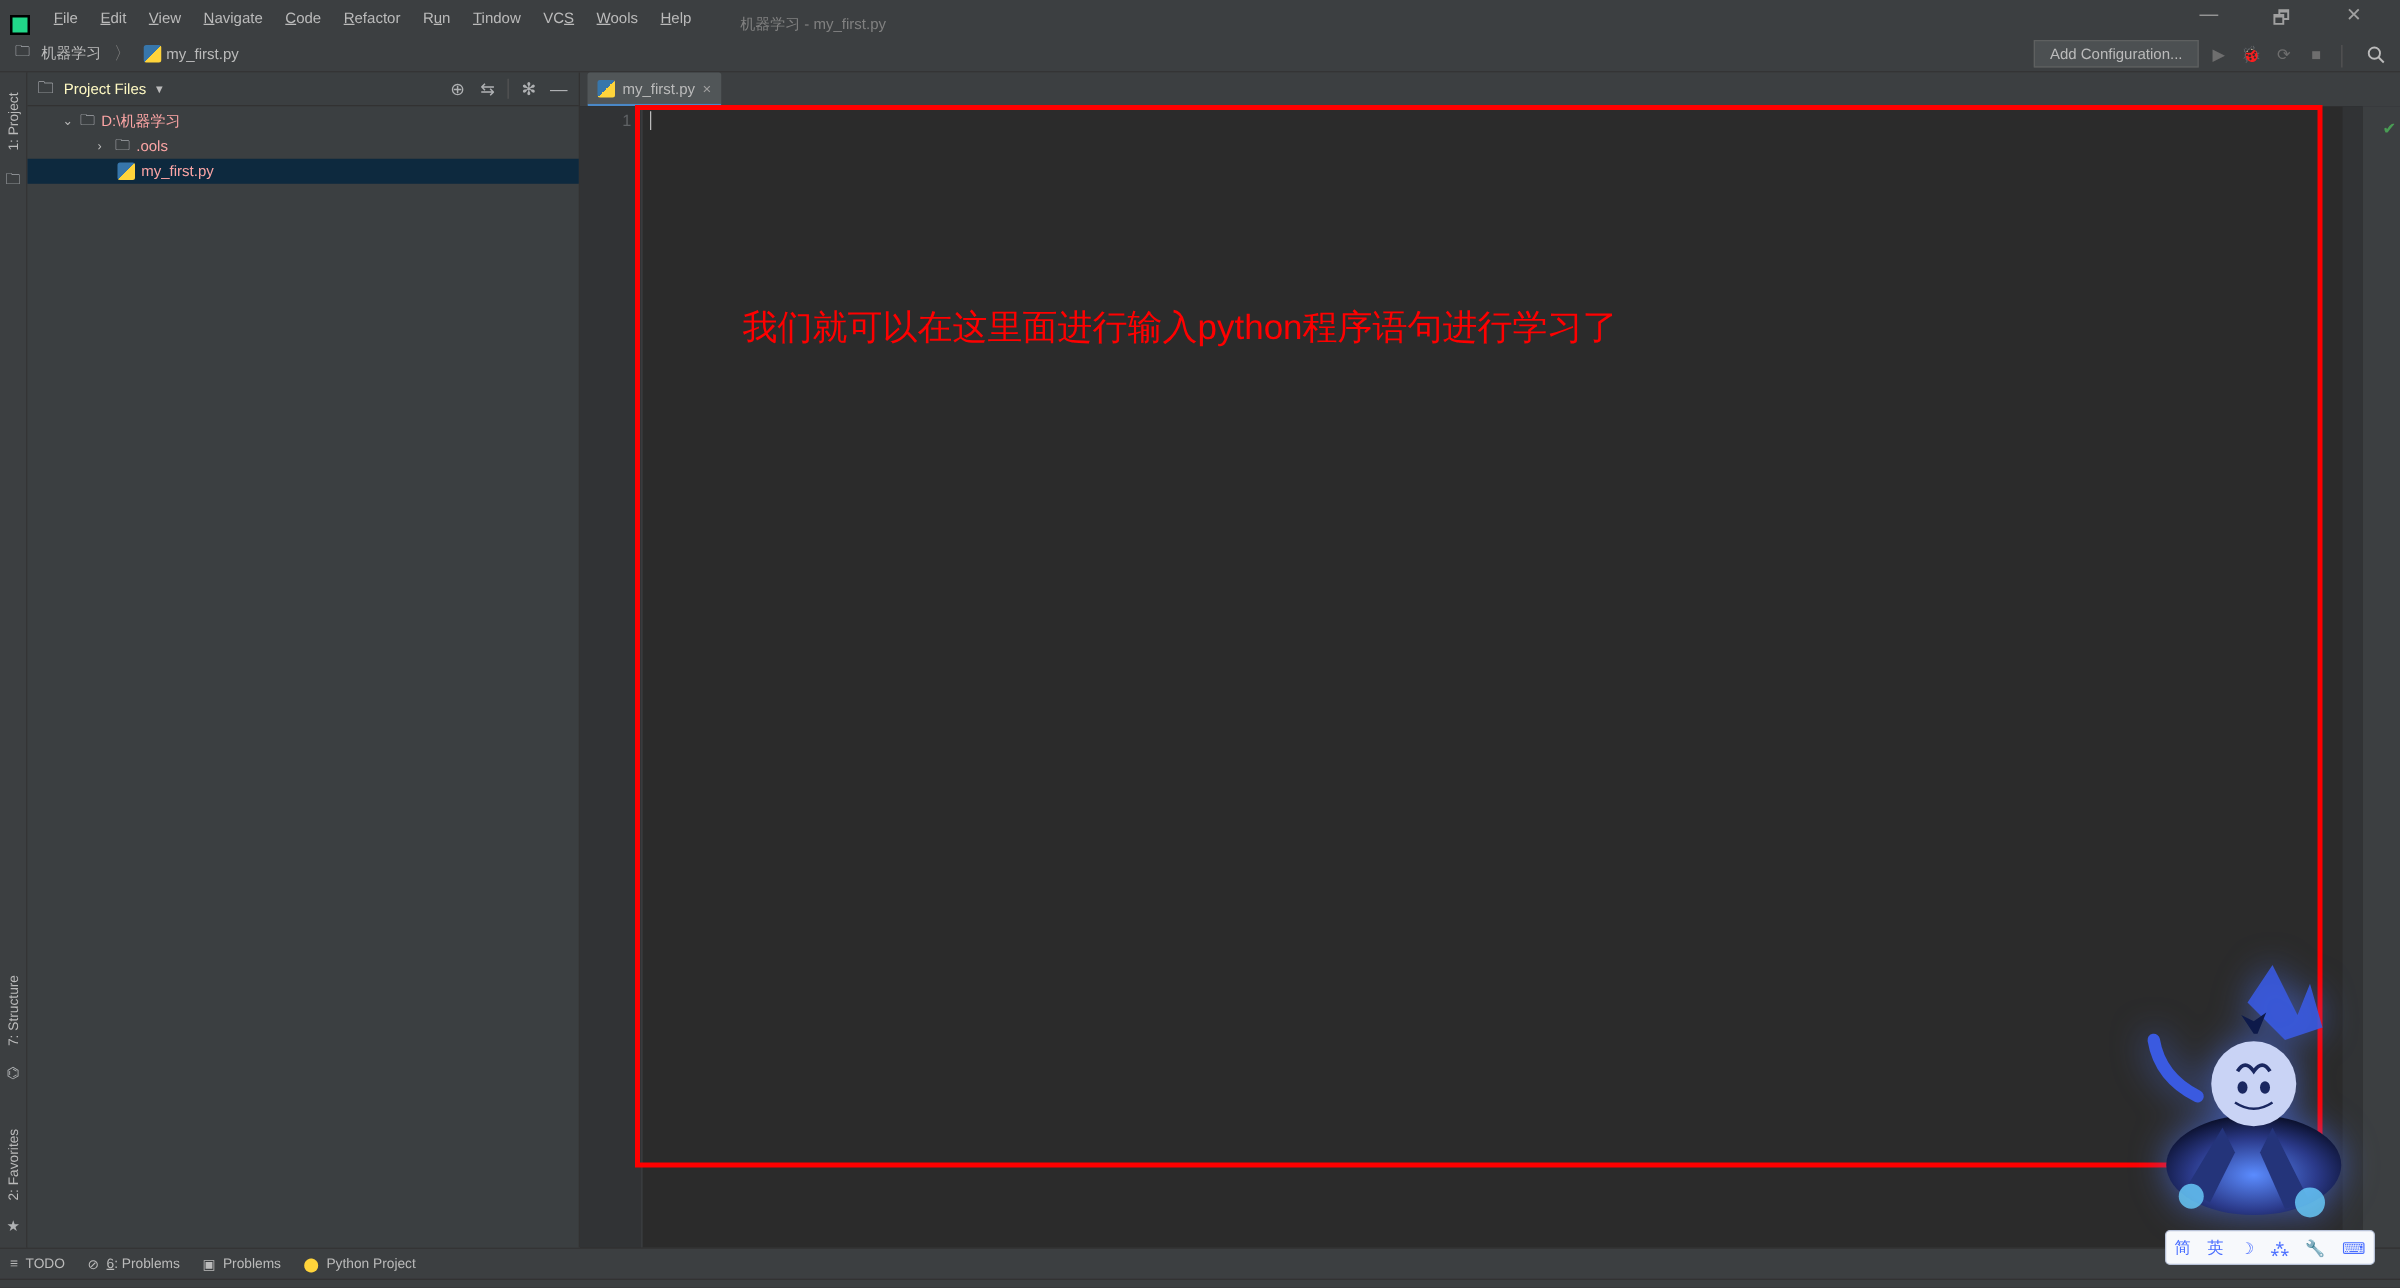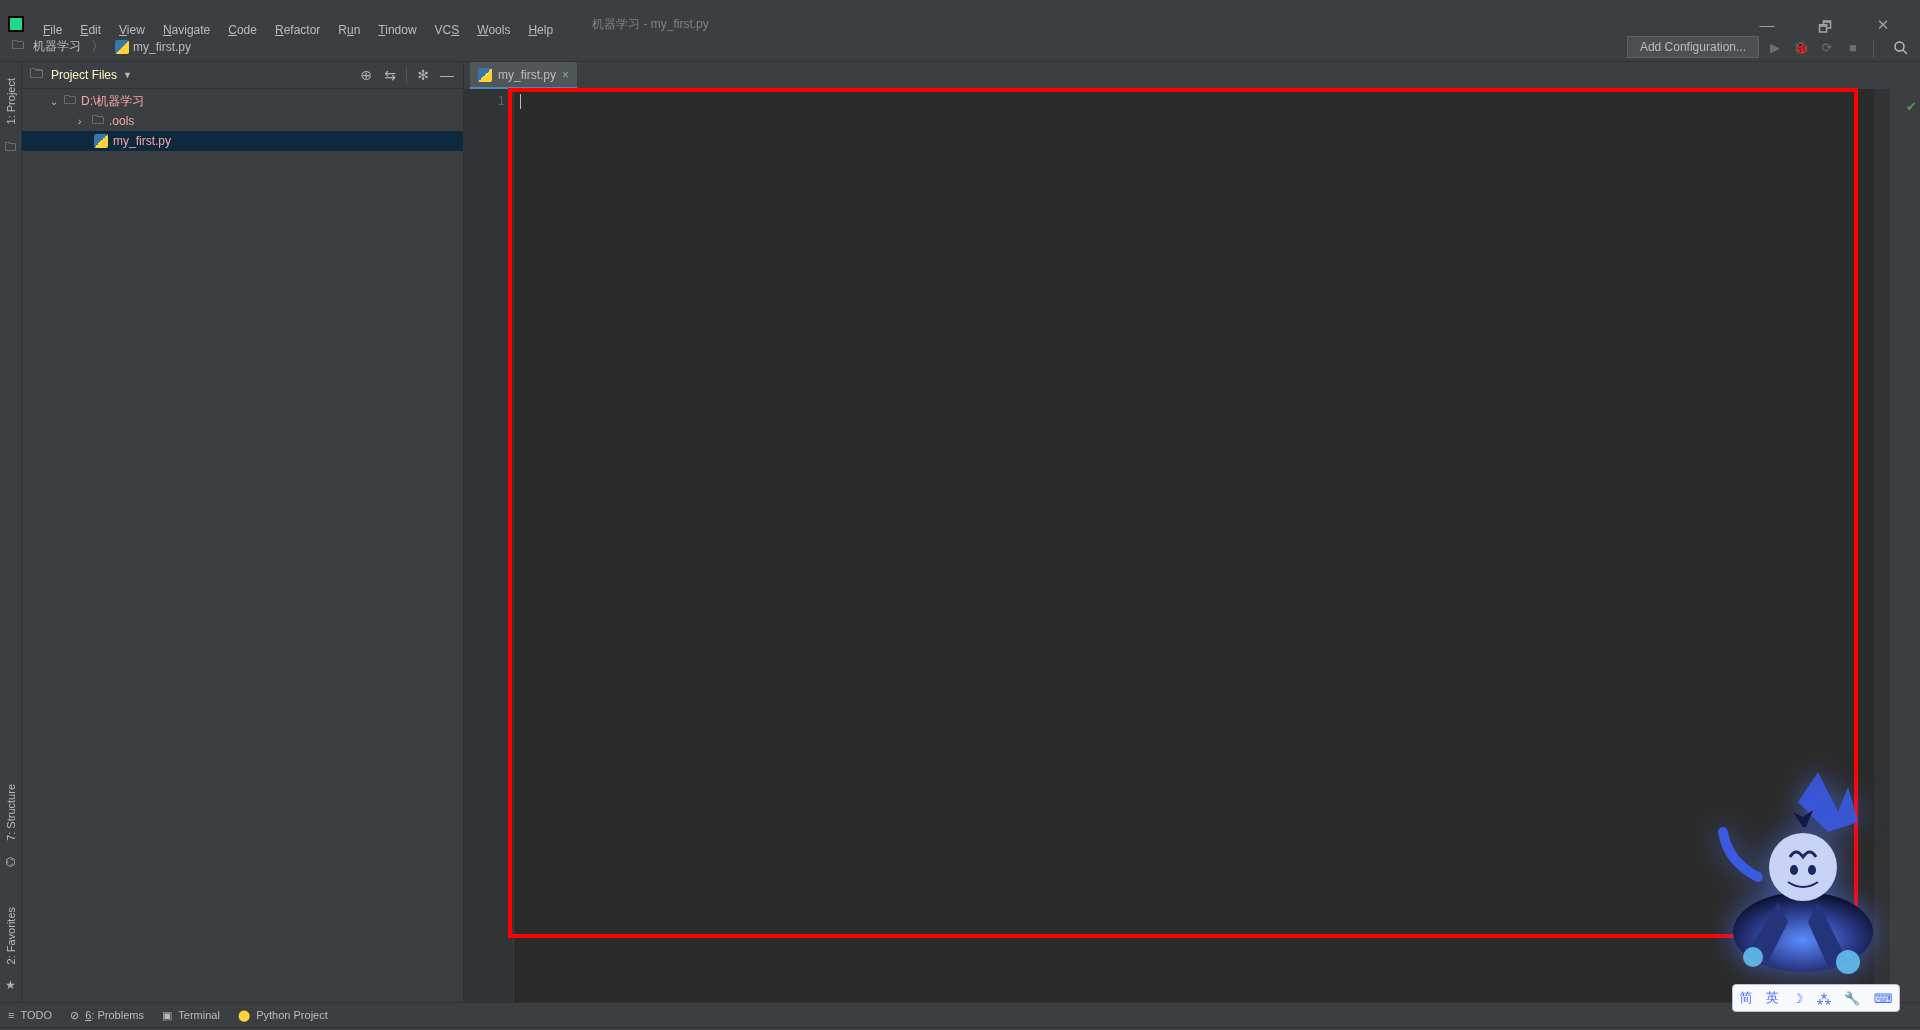--- a/index.html
+++ b/index.html
@@ -1,19 +1,19 @@
 <!DOCTYPE html>
 <html><head>
 <meta charset="utf-8">
 <style>
 * { margin: 0; padding: 0; box-sizing: border-box; font-family: "Segoe UI", Arial, sans-serif; }
 body { width: 1920px; height: 1030px; background: #3c3f41; color: #bbbbbb; font-size: 12px; overflow: hidden; position: relative; }
 
 
-.menubar { height: 28px; background: #3c3f41; display: flex; align-items: flex-start; padding: 16px 4px; }
+.menubar { height: 28px; background: #3c3f41; display: flex; align-items: flex-end; padding: 0 4px; }
 .app-icon { width: 16px; height: 16px; background: #21d789; border: 2px solid #000; margin: 0 10px 0 4px; }
 .menubar-item { padding: 0 9px; color: #bbbbbb; cursor: pointer; height: 28px; display: flex; align-items: center; }
 .menubar-item .ul { text-decoration: underline; }
 .title-label { color: #808080; margin-left: 30px; }
 .window-controls { margin-left: auto; display: flex; gap: 28px; padding-right: 18px; }
 .window-ctrl-btn { color: #a0a0a0; font-size: 15px; cursor: pointer; width: 30px; text-align: center; }
 
 
 .navbar { height: 30px; background: #3c3f41; border-bottom: 1px solid #323232; display: flex; align-items: center; padding: 0 8px; }
 .breadcrumb { display: flex; align-items: center; gap: 4px; }
@@ -220,20 +220,21 @@
       </div>
     </div>
     <div class="editor-content">
       <div class="line-gutter">
         <div>1</div>
       </div>
       <div class="code-area">
         <span class="cursor"></span>
         
         <div class="annot-box" style="left:-6px; top:-1px; width:1350px; height:850px;"></div>
+        <div class="annot-text" style="left:80px; top:158px;">我们就可以在这里面进行输入python程序语句进行学习了</div>
       </div>
       <div class="right-marker-col">
       </div>
       <div class="editor-right-edge">
         <div class="checkmark">✔</div>
       </div>
     </div>
   </div>
 </div>
 
@@ -241,21 +242,21 @@
   <div class="bb-item">
       <span>≡</span>
       <span>TODO</span>
     </div>
   <div class="bb-item">
       <span>⊘</span>
       <span><span class="bb-underline">6</span><span>: Problems</span></span>
     </div>
   <div class="bb-item">
       <span>▣</span>
-      <span>Terminal</span>
+      <span>Problems</span>
     </div>
   <div class="bb-item">
       <span style="color:#ffd43b;">⬤</span>
       <span>Python Project</span>
     </div>
 </div>
 
 <div class="status-bar">
   <div class="status-left">
     <span style="color:#afb1b3;">▢</span>

